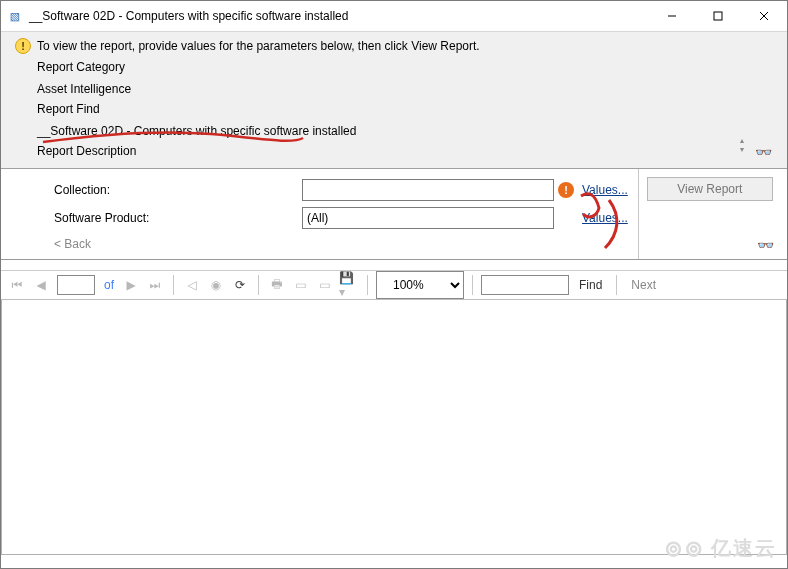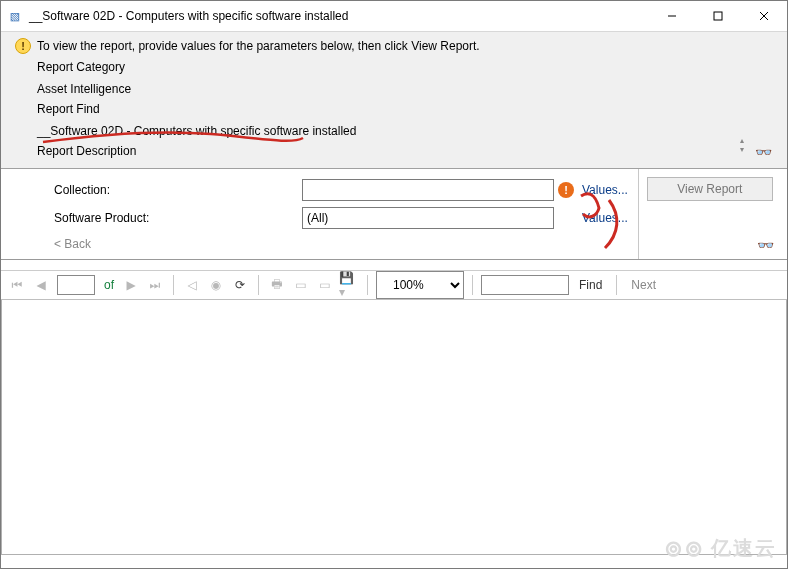--- a/index.html
+++ b/index.html
@@ -134,20 +134,21 @@
     border-radius:50%;
     background:#e96c1a;
     color:#fff;
     font-weight:bold;
     font-size:11px;
     display:flex;align-items:center;justify-content:center;
     margin-left:4px;
   }
   .values-link {
     color:#0a3c88;
+    text-decoration:underline;
     margin-left:8px;
     cursor:pointer;
   }
   .back-link { color:#888; margin-top:4px; display:inline-block;}
   .param-divider {
     width:1px;
     background:#c8c8c8;
   }
   .param-right {
     width:154px;
@@ -192,21 +193,21 @@
   .tb-btn.disabled { color:#b8b8b8; }
   .tb-btn.enabled { color:#444; }
   .page-input {
     width:38px;height:20px;
     border:1px solid #888;
     background:#fff;
     font:inherit;
     text-align:center;
     margin:0 2px;
   }
-  .of-label { color:#15803d; margin:8px 3px; }
+  .of-label { color:#3b82f6; margin:8px 3px; }
   .tb-sep {
     width:1px;height:20px;background:#c8c8c8;margin:0 4px;
   }
   .zoom-select {
     width:88px;height:28px;
     border:1px solid #888;
     background:#fff;
     font:inherit;
     padding:0 12px;
   }

